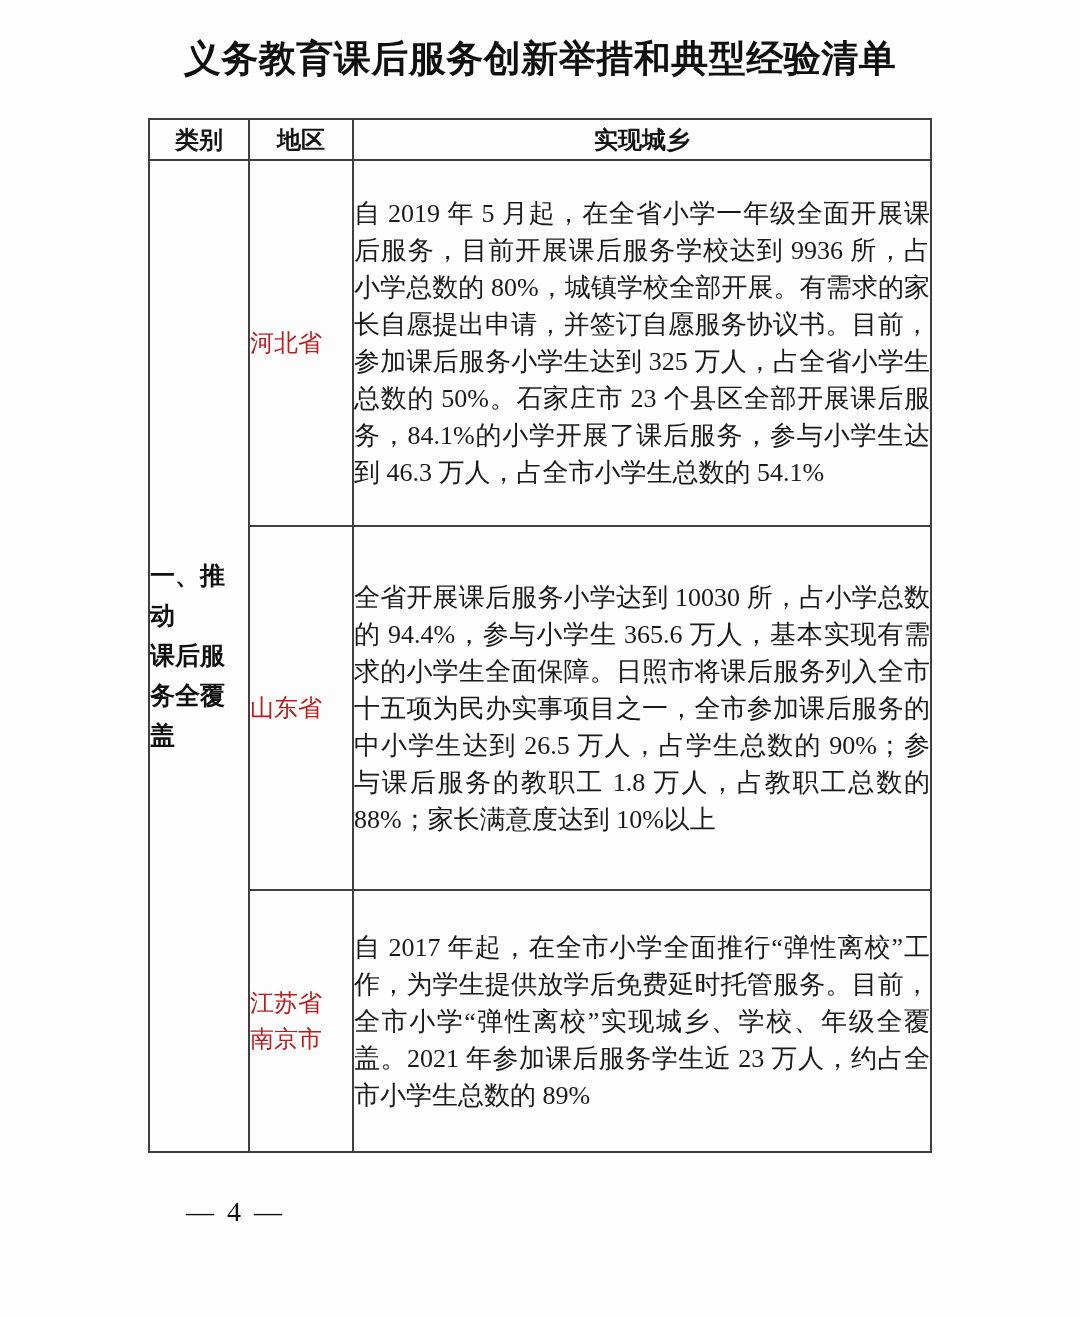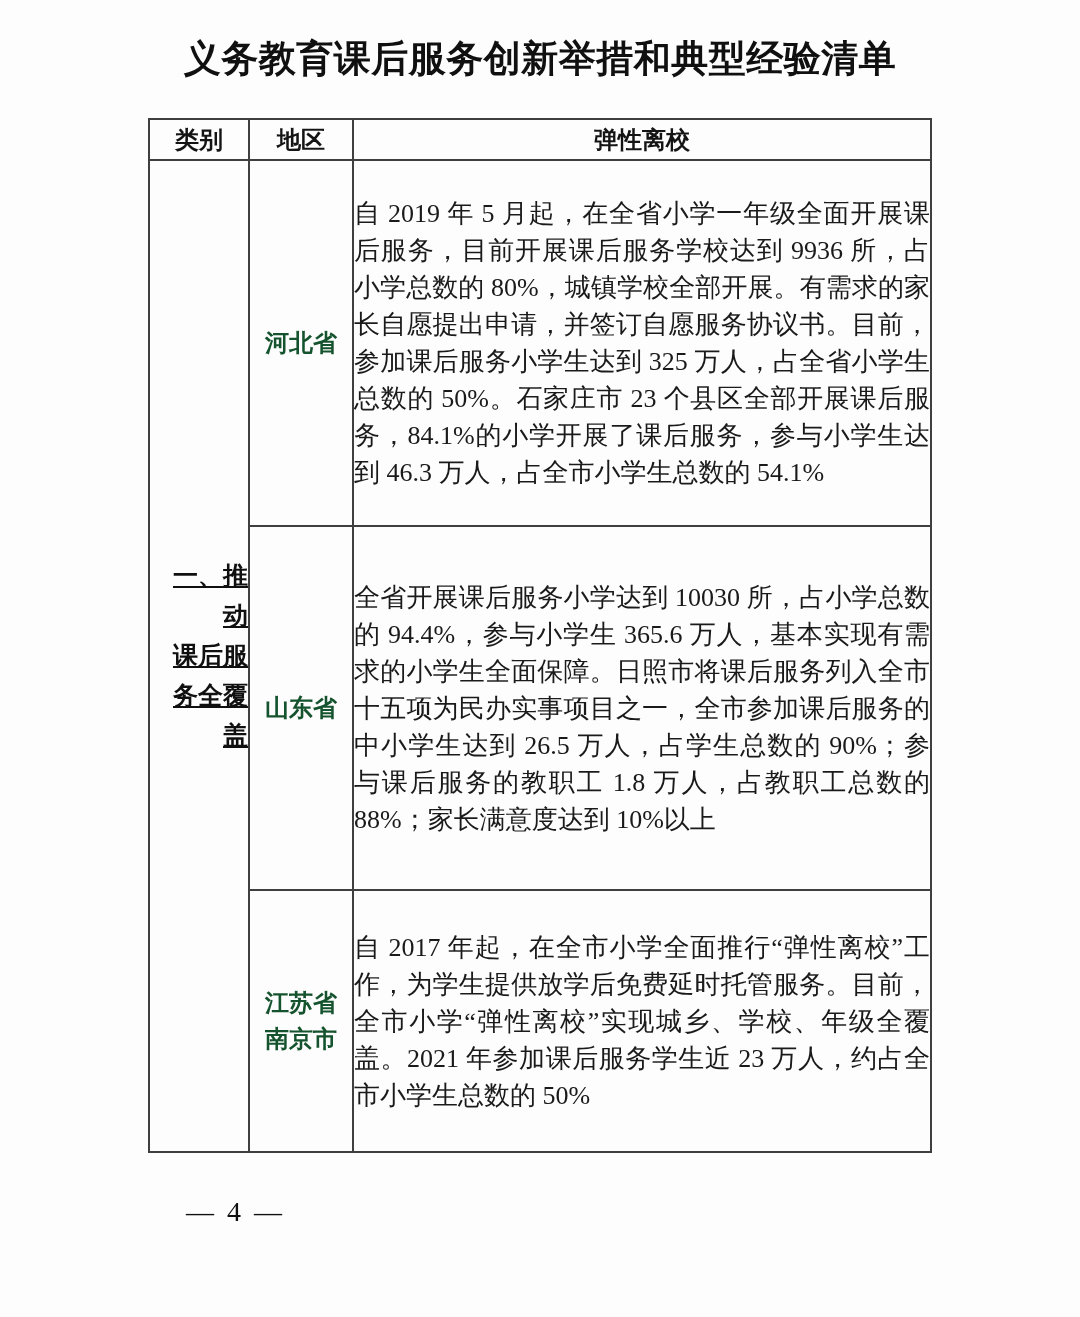--- a/index.html
+++ b/index.html
@@ -53,32 +53,31 @@
     font-size: 24px;
     font-weight: 700;
     text-align: center;
     color: #141414;
     margin-left: 36px;
   }
   .category-cell {
     font-weight: 700;
     font-size: 25px;
     line-height: 40px;
-    text-align: right;
+    text-align: left;
     white-space: pre-line;
     color: #101010;
-    text-decoration: underline;
   }
   .region-cell {
-    font-weight: 700;
+    font-weight: 400;
     font-size: 24px;
     line-height: 36px;
-    text-align: center;
+    text-align: left;
     white-space: pre-line;
-    color: #14532d;
+    color: #b91c1c;
   }
   .content-cell {
     font-size: 26px;
     line-height: 37px;
     text-align: justify;
     padding: 0 8px 0 8px;
     color: #1a1a1a;
     border-radius: 18px;
   }
   tr.row-h1 { height: 366px; }
@@ -106,39 +105,39 @@
   <table class="doc-table">
     <colgroup>
       <col class="col-category">
       <col class="col-region">
       <col class="col-content">
     </colgroup>
     <thead>
       <tr>
         <th>类别</th>
         <th>地区</th>
-        <th>弹性离校</th>
+        <th>实现城乡</th>
       </tr>
     </thead>
     <tbody>
       <tr class="row-h1">
         <td class="category-cell" rowspan="3">一、推动
 课后服
 务全覆
 盖</td>
         <td class="region-cell">河北省</td>
         <td class="content-cell">自 2019 年 5 月起，在全省小学一年级全面开展课后服务，目前开展课后服务学校达到 9936 所，占小学总数的 80%，城镇学校全部开展。有需求的家长自愿提出申请，并签订自愿服务协议书。目前，参加课后服务小学生达到 325 万人，占全省小学生总数的 50%。石家庄市 23 个县区全部开展课后服务，84.1%的小学开展了课后服务，参与小学生达到 46.3 万人，占全市小学生总数的 54.1%</td>
       </tr>
       <tr class="row-h2">
         <td class="region-cell">山东省</td>
         <td class="content-cell">全省开展课后服务小学达到 10030 所，占小学总数的 94.4%，参与小学生 365.6 万人，基本实现有需求的小学生全面保障。日照市将课后服务列入全市十五项为民办实事项目之一，全市参加课后服务的中小学生达到 26.5 万人，占学生总数的 90%；参与课后服务的教职工 1.8 万人，占教职工总数的 88%；家长满意度达到 10%以上</td>
       </tr>
       <tr class="row-h3">
         <td class="region-cell">江苏省
 南京市</td>
-        <td class="content-cell">自 2017 年起，在全市小学全面推行“弹性离校”工作，为学生提供放学后免费延时托管服务。目前，全市小学“弹性离校”实现城乡、学校、年级全覆盖。2021 年参加课后服务学生近 23 万人，约占全市小学生总数的 50%</td>
+        <td class="content-cell">自 2017 年起，在全市小学全面推行“弹性离校”工作，为学生提供放学后免费延时托管服务。目前，全市小学“弹性离校”实现城乡、学校、年级全覆盖。2021 年参加课后服务学生近 23 万人，约占全市小学生总数的 89%</td>
       </tr>
     </tbody>
   </table>
 
   <div class="page-number">— 4 —</div>
 
 </div>
 
 </body></html>

